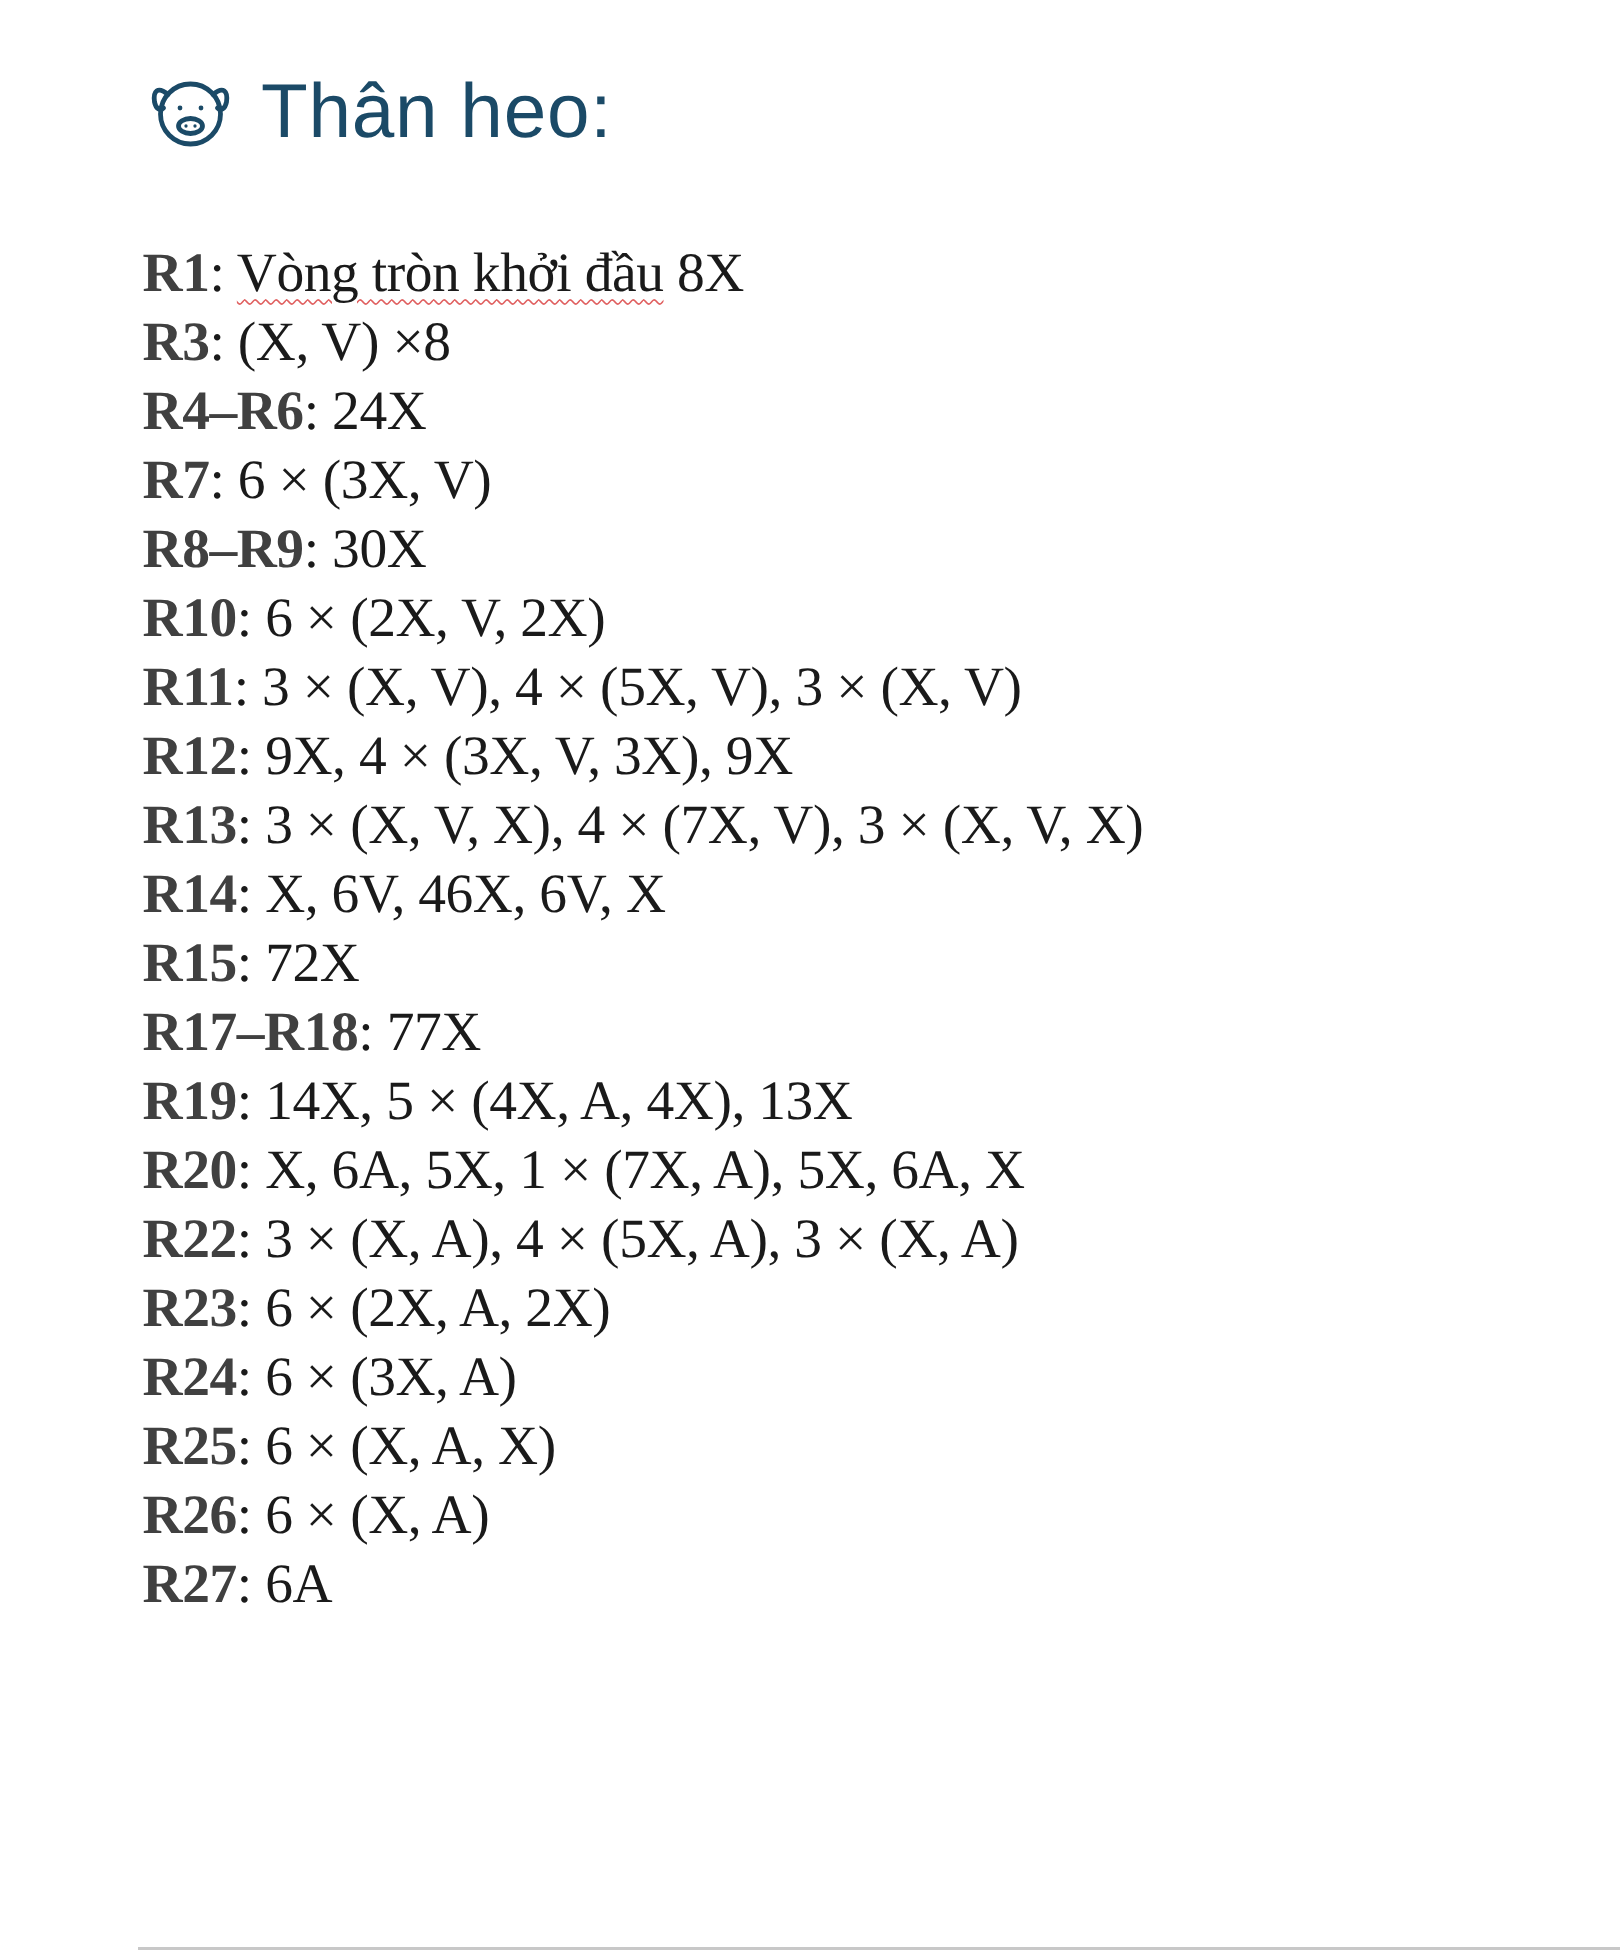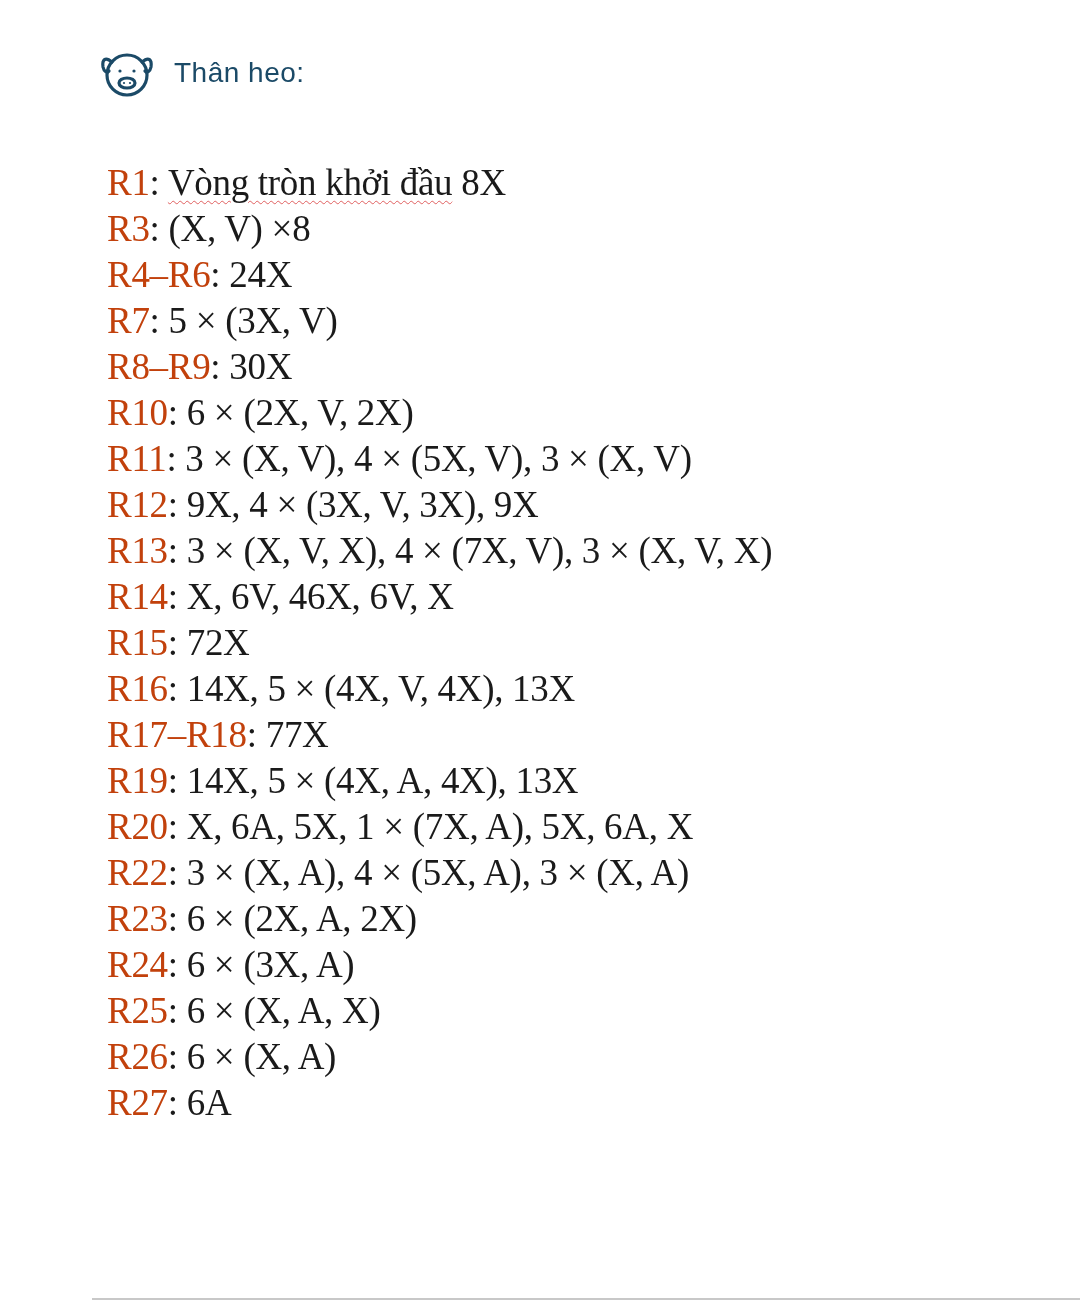--- a/index.html
+++ b/index.html
@@ -21,21 +21,21 @@
       align-items: center;
       gap: 20px;
     }
     .pig-icon {
       width: 54px;
       height: 50px;
       display: block;
     }
     .heading-text {
       font-family: "Liberation Sans", sans-serif;
-      font-size: 28px;
+      font-size: 51px;
       color: #1b4a67;
       letter-spacing: 0.5px;
       line-height: 1;
     }
     .rows {
       position: absolute;
       left: 95px;
       top: 160px;
       margin: 0;
       padding: 0;
@@ -44,23 +44,22 @@
     .row {
       font-family: "Liberation Serif", serif;
       font-size: 37px;
       line-height: 46px;
       height: 46px;
       color: #1a1a1a;
       white-space: nowrap;
       letter-spacing: -0.3px;
     }
     .row-label {
-      font-weight: normal;
-      color: #c2410c;
-      margin-left: 12px;
+      font-weight: bold;
+      color: #404040;
     }
     .row-sep {
       font-weight: normal;
     }
     .spell {
       text-decoration: underline wavy #e06060;
       text-decoration-thickness: 1px;
       text-underline-offset: 5px;
     }
     .bottom-rule {
@@ -86,29 +85,28 @@
     <circle cx="24" cy="35" r="1.1" fill="#1b4a67" stroke="none"></circle>
     <circle cx="30" cy="35" r="1.1" fill="#1b4a67" stroke="none"></circle>
   </svg>
   <span class="heading-text">Thân heo:</span>
 </div>
 
 <ul class="rows">
   <li class="row"><span class="row-label">R1</span><span class="row-sep">:</span><span> </span><span class="spell">Vòng tròn khởi đầu</span><span> 8X</span></li>
   <li class="row"><span class="row-label">R3</span><span class="row-sep">:</span><span> (X, V) ×8</span></li>
   <li class="row"><span class="row-label">R4–R6</span><span class="row-sep">:</span><span> 24X</span></li>
-  <li class="row"><span class="row-label">R7</span><span class="row-sep">:</span><span> 5 × (3X, V)</span></li>
+  <li class="row"><span class="row-label">R7</span><span class="row-sep">:</span><span> 6 × (3X, V)</span></li>
   <li class="row"><span class="row-label">R8–R9</span><span class="row-sep">:</span><span> 30X</span></li>
   <li class="row"><span class="row-label">R10</span><span class="row-sep">:</span><span> 6 × (2X, V, 2X)</span></li>
   <li class="row"><span class="row-label">R11</span><span class="row-sep">:</span><span> 3 × (X, V), 4 × (5X, V), 3 × (X, V)</span></li>
   <li class="row"><span class="row-label">R12</span><span class="row-sep">:</span><span> 9X, 4 × (3X, V, 3X), 9X</span></li>
   <li class="row"><span class="row-label">R13</span><span class="row-sep">:</span><span> 3 × (X, V, X), 4 × (7X, V), 3 × (X, V, X)</span></li>
   <li class="row"><span class="row-label">R14</span><span class="row-sep">:</span><span> X, 6V, 46X, 6V, X</span></li>
   <li class="row"><span class="row-label">R15</span><span class="row-sep">:</span><span> 72X</span></li>
-  <li class="row"><span class="row-label">R16</span><span class="row-sep">:</span><span> 14X, 5 × (4X, V, 4X), 13X</span></li>
   <li class="row"><span class="row-label">R17–R18</span><span class="row-sep">:</span><span> 77X</span></li>
   <li class="row"><span class="row-label">R19</span><span class="row-sep">:</span><span> 14X, 5 × (4X, A, 4X), 13X</span></li>
   <li class="row"><span class="row-label">R20</span><span class="row-sep">:</span><span> X, 6A, 5X, 1 × (7X, A), 5X, 6A, X</span></li>
   <li class="row"><span class="row-label">R22</span><span class="row-sep">:</span><span> 3 × (X, A), 4 × (5X, A), 3 × (X, A)</span></li>
   <li class="row"><span class="row-label">R23</span><span class="row-sep">:</span><span> 6 × (2X, A, 2X)</span></li>
   <li class="row"><span class="row-label">R24</span><span class="row-sep">:</span><span> 6 × (3X, A)</span></li>
   <li class="row"><span class="row-label">R25</span><span class="row-sep">:</span><span> 6 × (X, A, X)</span></li>
   <li class="row"><span class="row-label">R26</span><span class="row-sep">:</span><span> 6 × (X, A)</span></li>
   <li class="row"><span class="row-label">R27</span><span class="row-sep">:</span><span> 6A</span></li>
 </ul>

